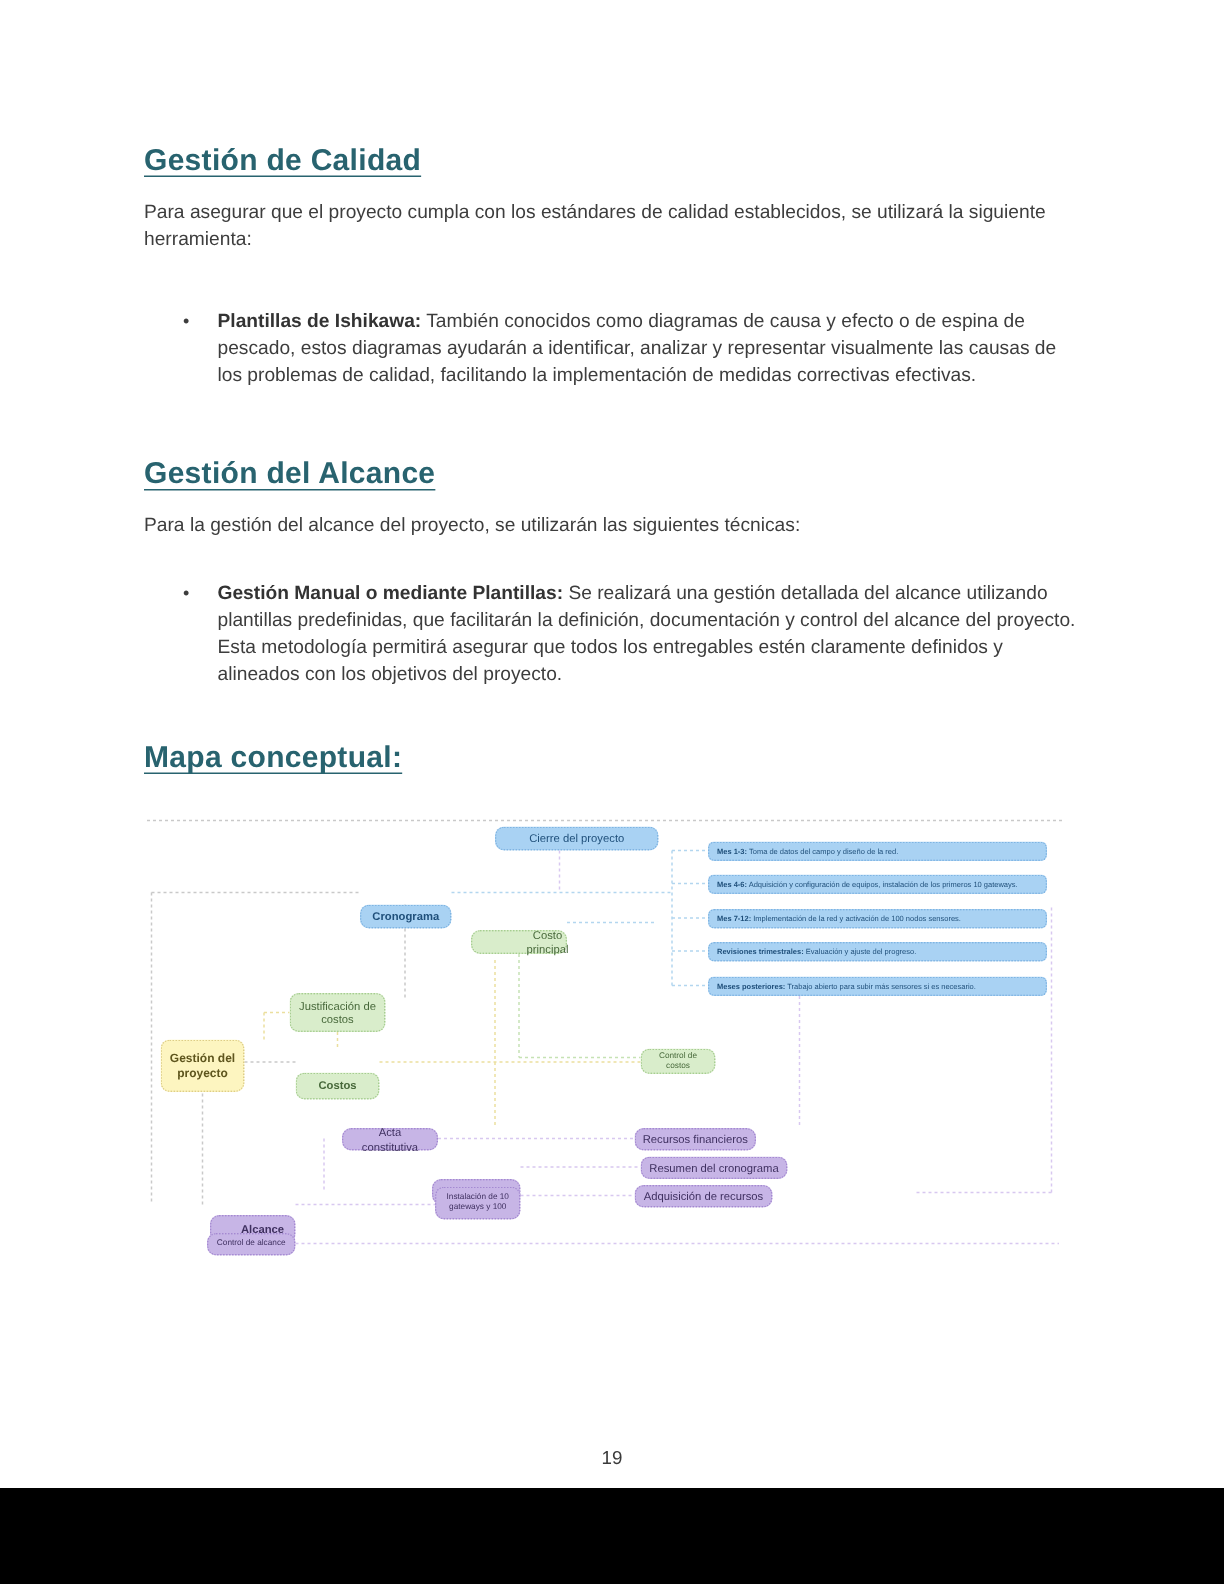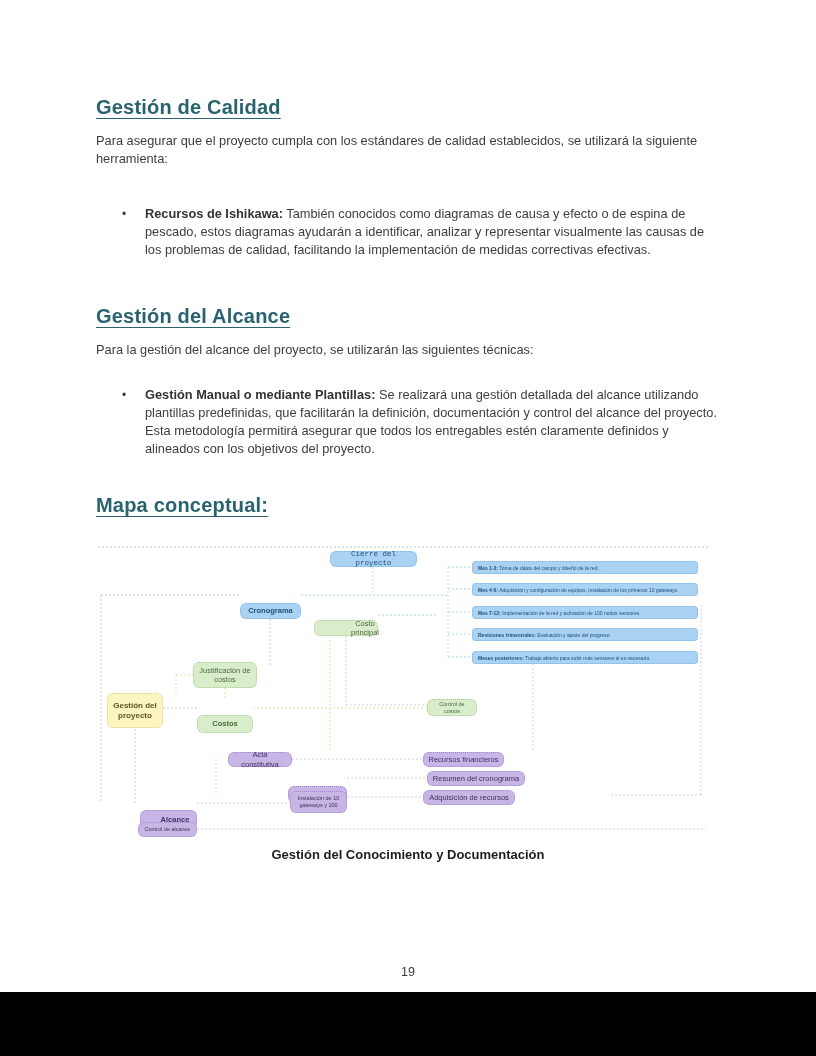--- a/index.html
+++ b/index.html
@@ -49,21 +49,21 @@
 <body>
 
 <div class="page">
 
   <div class="block" style="top:96px;">
     <h2 class="heading">Gestión de Calidad</h2>
     <p class="para">Para asegurar que el proyecto cumpla con los estándares de calidad establecidos, se utilizará la siguiente herramienta:</p>
     <div class="bullets mt1">
       <div class="bullet">
         <span class="dot">•</span>
-        <div><span class="b">Recursos de Ishikawa:</span><span> También conocidos como diagramas de causa y efecto o de espina de pescado, estos diagramas ayudarán a identificar, analizar y representar visualmente las causas de los problemas de calidad, facilitando la implementación de medidas correctivas efectivas.</span></div>
+        <div><span class="b">Plantillas de Ishikawa:</span><span> También conocidos como diagramas de causa y efecto o de espina de pescado, estos diagramas ayudarán a identificar, analizar y representar visualmente las causas de los problemas de calidad, facilitando la implementación de medidas correctivas efectivas.</span></div>
       </div>
     </div>
   </div>
 
   <div class="block" style="top:305px;">
     <h2 class="heading">Gestión del Alcance</h2>
     <p class="para">Para la gestión del alcance del proyecto, se utilizarán las siguientes técnicas:</p>
     <div class="bullets mt2">
       <div class="bullet">
         <span class="dot">•</span>
@@ -115,21 +115,21 @@
         <line x1="80" y1="130" x2="80" y2="148"></line>
         <line x1="80" y1="130" x2="97" y2="130"></line>
         <line x1="234" y1="95" x2="234" y2="207"></line>
       </g>
       <g stroke="#c6e2b4" stroke-width="1" stroke-dasharray="2,2" fill="none">
         <line x1="250" y1="91" x2="250" y2="160"></line>
         <line x1="250" y1="160" x2="331" y2="160"></line>
       </g>
     </svg>
 
-    <div class="node blue" style="left:234px;top:6px;width:87px;height:16px;font-family:Liberation Mono, monospace;">Cierre del proyecto</div>
+    <div class="node blue" style="left:234px;top:6px;width:109px;height:16px;">Cierre del proyecto</div>
     <div class="node blue bold" style="left:144px;top:42px;width:61px;height:16px;">Cronograma</div>
     <div class="node green" style="left:218px;top:75px;width:64px;height:16px;padding-left:42px;">Costo principal</div>
 
     <div class="node blue bar" style="left:376px;top:16px;width:226px;">
         <span><span class="b">Mes 1-3:</span><span> Toma de datos del campo y diseño de la red.</span></span>
       </div>
     <div class="node blue bar" style="left:376px;top:38px;width:226px;">
         <span><span class="b">Mes 4-6:</span><span> Adquisición y configuración de equipos, instalación de los primeros 10 gateways.</span></span>
       </div>
     <div class="node blue bar" style="left:376px;top:61px;width:226px;">
@@ -150,19 +150,18 @@
     <div class="node purple" style="left:132px;top:207px;width:64px;height:15px;">Acta constitutiva</div>
     <div class="node purple bold" style="left:192px;top:225px;width:59px;height:17px;">EDT</div>
     <div class="node purple tiny" style="left:194px;top:246px;width:57px;height:22px;">Instalación de 10 gateways y 100</div>
     <div class="node purple" style="left:327px;top:207px;width:81px;height:15px;">Recursos financieros</div>
     <div class="node purple" style="left:331px;top:226px;width:98px;height:15px;">Resumen del cronograma</div>
     <div class="node purple" style="left:327px;top:245px;width:92px;height:15px;">Adquisición de recursos</div>
     <div class="node purple bold" style="left:44px;top:249px;width:57px;height:19px;padding-left:17px;">Alcance</div>
     <div class="node purple tiny" style="left:42px;top:277px;width:59px;height:15px;">Control de alcance</div>
   </div>
 
-  <div id="caption">Gestión del Conocimiento y Documentación</div>
 
   <div id="pagenum">19</div>
 
   <div id="bottom-bar"></div>
 
 </div>
 
 </body></html>

